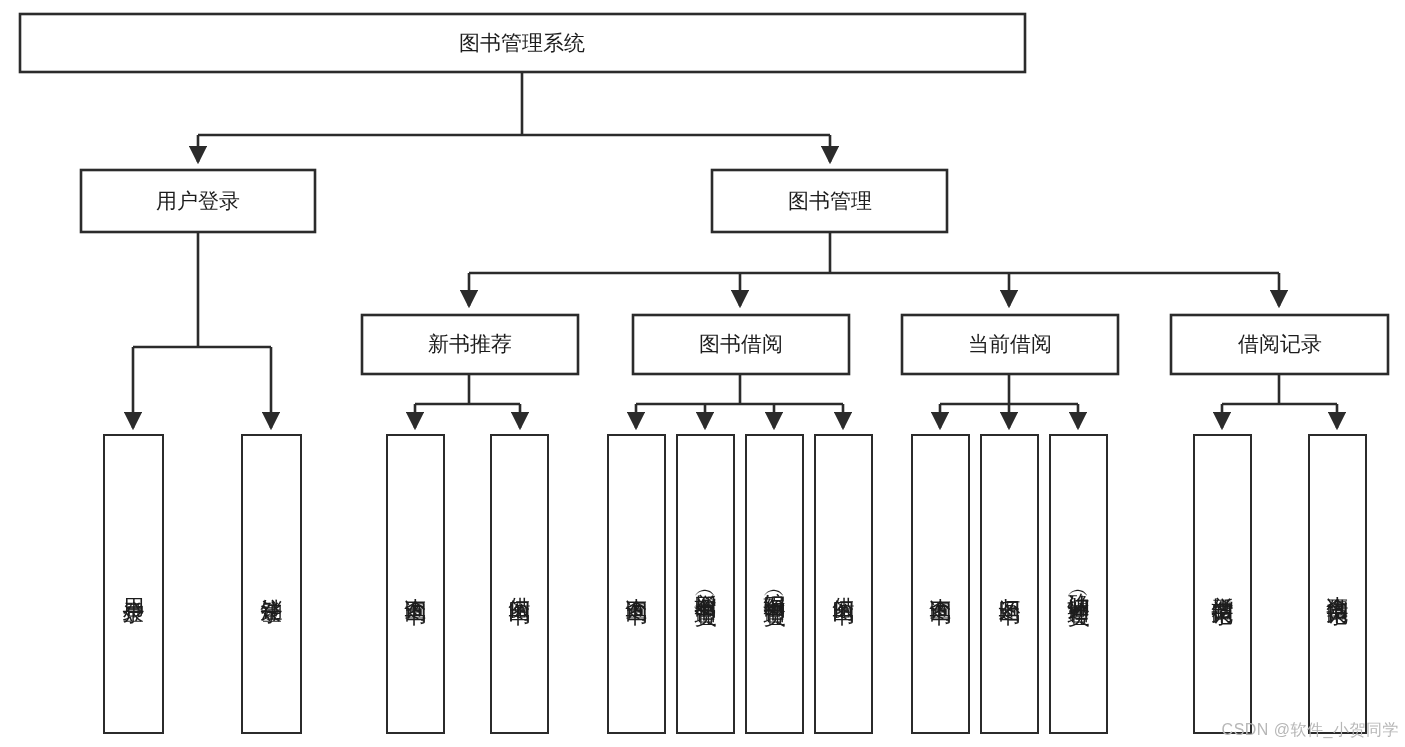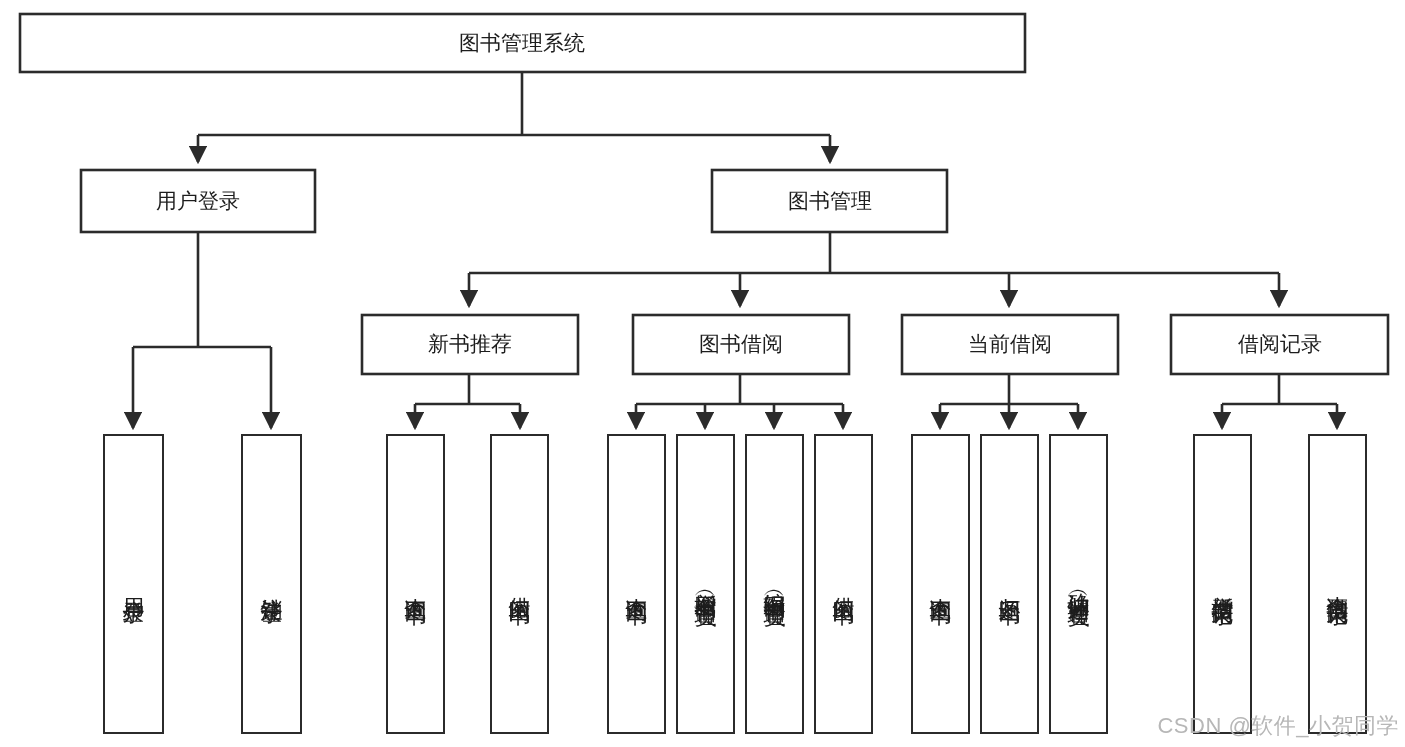--- a/index.html
+++ b/index.html
@@ -45,21 +45,21 @@
     font-size: 21px;
     fill: #1d1d1d;
     text-anchor: middle;
     dominant-baseline: middle;
   }
   .watermark {
     position: absolute;
     right: 14px;
     bottom: 6px;
     font-family: "Liberation Sans", "DejaVu Sans", sans-serif;
-    font-size: 22px;
+    font-size: 16px;
     color: #b7b7b7;
     letter-spacing: 0.5px;
     white-space: nowrap;
     pointer-events: none;
   }
   .vnode {
     position: absolute;
     box-sizing: border-box;
     border: 2.6px solid #2b2b2b;
     background: #ffffff;

